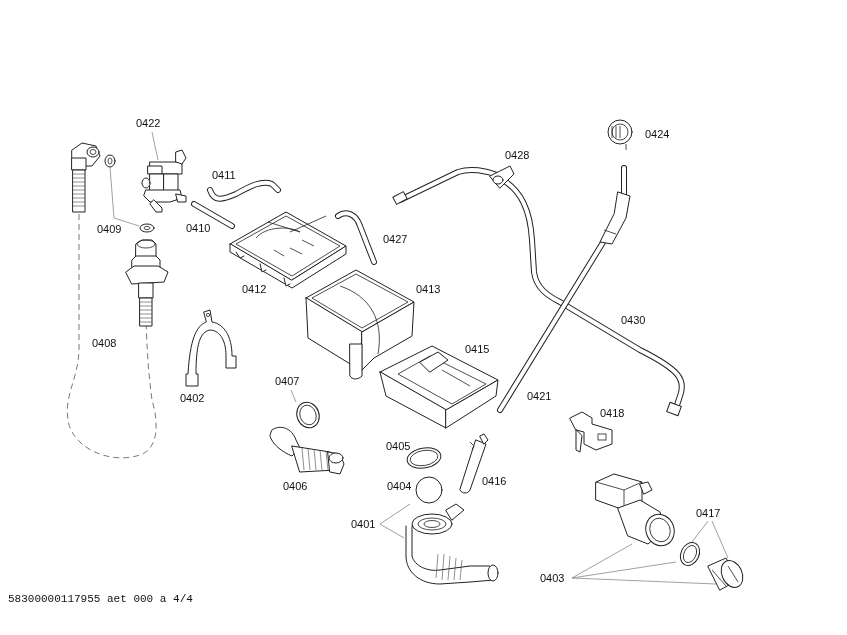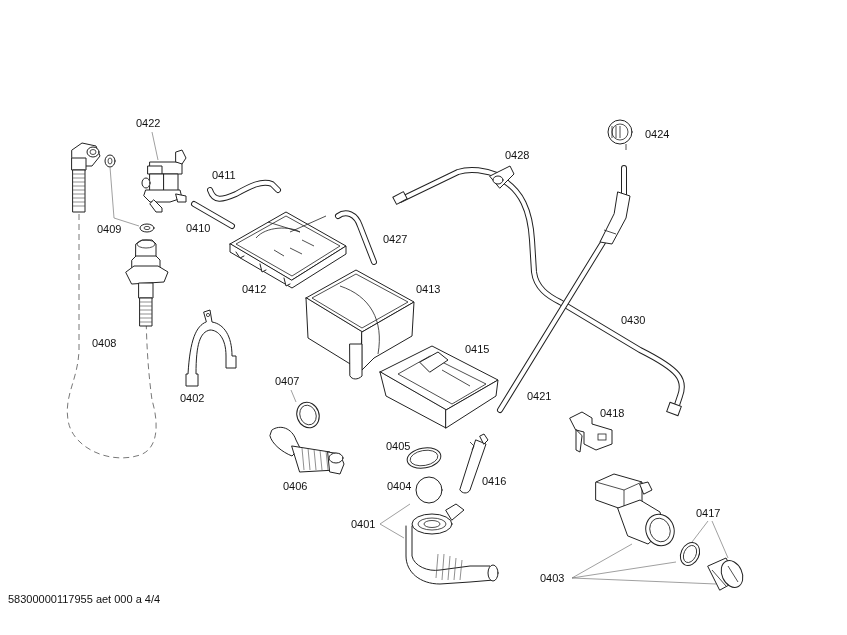--- a/index.html
+++ b/index.html
@@ -8,21 +8,21 @@
   #diagram { position: absolute; left: 0; top: 0; width: 847px; height: 635px; }
   .lbl { font-family: "Liberation Sans", sans-serif; font-size: 11px; fill: #111; }
   .part { fill: #fff; stroke: #222; stroke-width: 1; stroke-linejoin: round; stroke-linecap: round; }
   .thin { fill: none; stroke: #222; stroke-width: 0.8; }
   .lead { fill: none; stroke: #777; stroke-width: 0.7; }
   .dash { fill: none; stroke: #555; stroke-width: 0.8; stroke-dasharray: 6 4; }
   .tube { fill: none; stroke: #222; stroke-width: 6; stroke-linecap: round; stroke-linejoin: round; }
   .tube-in { fill: none; stroke: #fff; stroke-width: 4; stroke-linecap: round; stroke-linejoin: round; }
   .rib { fill: none; stroke: #444; stroke-width: 0.6; }
   #footer { position: absolute; left: 8px; top: 593px; font-size: 11px; color: #111;
-            font-family: Liberation Sans, sans-serif; }
+            font-family: Liberation Mono, monospace; }
 </style>
 </head>
 <body>
 
 <svg id="diagram" viewBox="0 0 847 635" xmlns="http://www.w3.org/2000/svg">
 
   <g>
 
     <path class="part" d="M72,150 L82,143 L96,146 L100,156 L92,166 L80,166 L72,158 Z"></path>
     <ellipse class="part" cx="93" cy="152" rx="6" ry="5"></ellipse>

